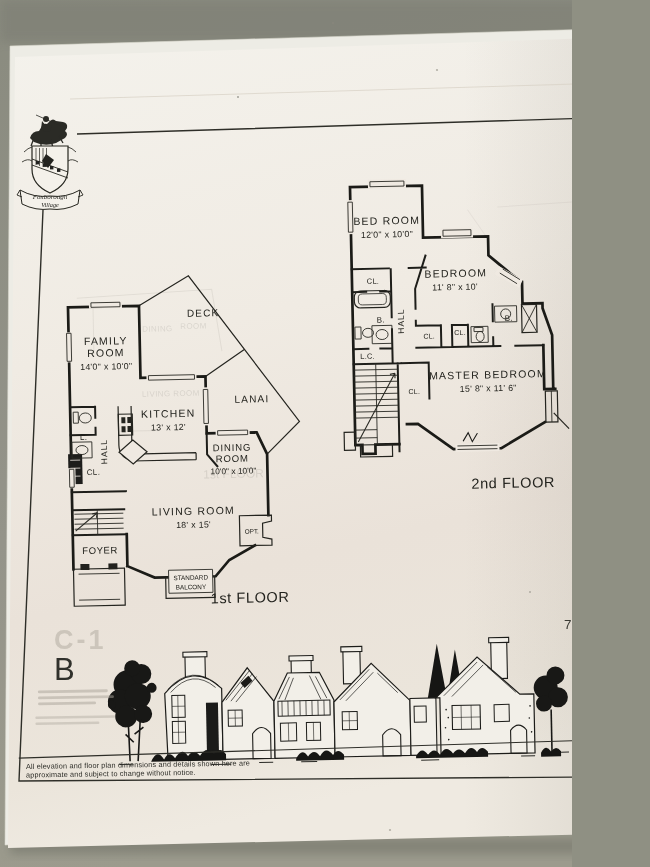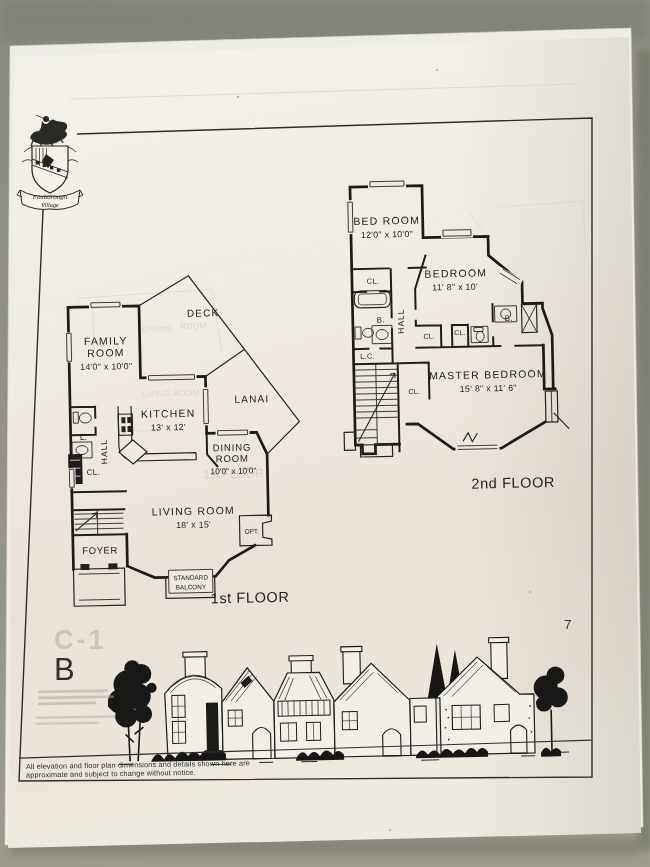--- a/index.html
+++ b/index.html
@@ -1,16 +1,16 @@
 <!DOCTYPE html>
 <html><head>
 <meta charset="utf-8">
 <style>
   html,body{margin:0;padding:0;background:#8f9083;}
-  .stage{position:relative;width:650px;height:867px;overflow:hidden;}
+  .stage{position:relative;width:572px;height:867px;overflow:hidden;}
   svg{display:block;}
   text{font-family:"Liberation Sans",sans-serif;fill:#23231e;}
   .rm{font-size:10.5px;letter-spacing:1.2px;}
   .dm{font-size:8.8px;letter-spacing:.3px;}
   .sm{font-size:8px;letter-spacing:.4px;}
   .xs{font-size:7px;letter-spacing:.2px;}
   .xxs{font-size:6.4px;}
   .ttl{font-size:14.5px;letter-spacing:.6px;}
   .mid{text-anchor:middle;}
   .crest-t{font-family:"Liberation Serif",serif;font-style:italic;font-size:7px;}

